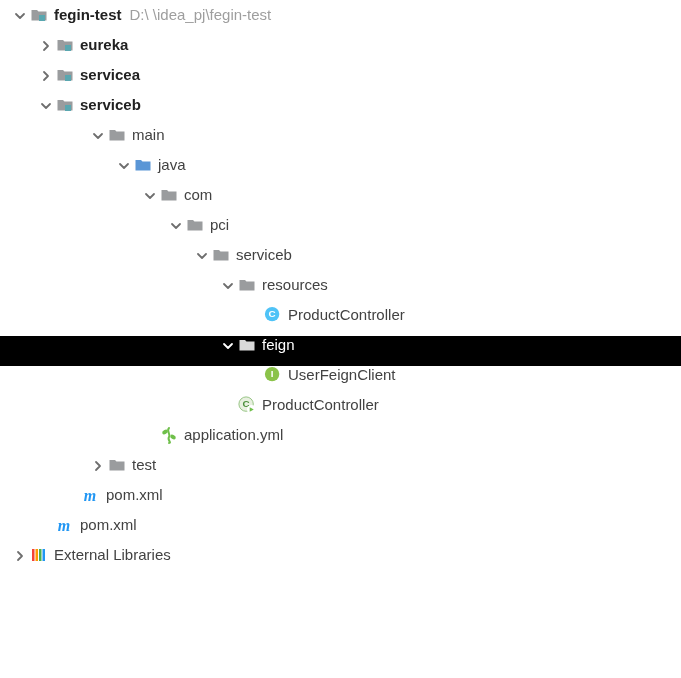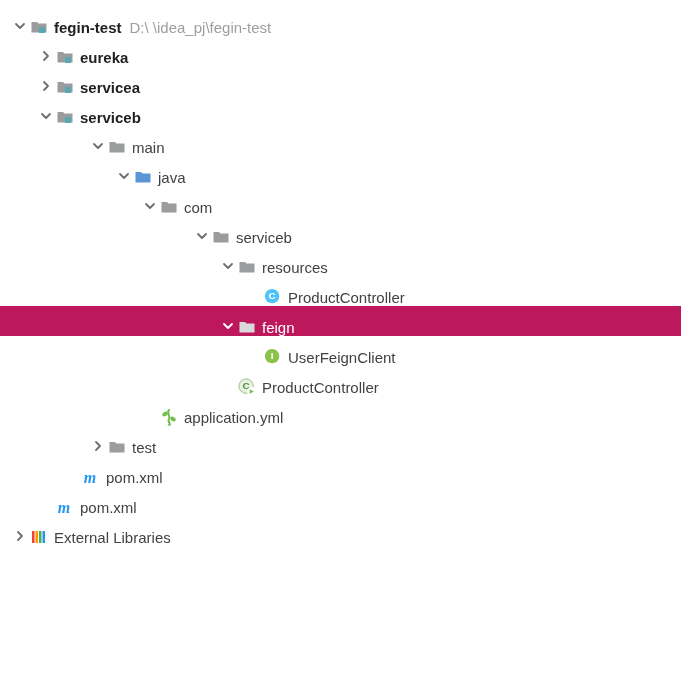--- a/index.html
+++ b/index.html
@@ -7,27 +7,27 @@
     margin: 0;
     font-family: -apple-system, BlinkMacSystemFont, "Segoe UI", Arial, sans-serif;
     font-size: 15px;
     background: #fff;
     color: #424242;
     width: 681px;
   }
   .tree { padding: 6px 0; user-select: none; }
   .row {
     display: flex;
-    align-items: flex-end;
+    align-items: flex-start;
     height: 30px;
     padding-right: 8px;
     white-space: nowrap;
   }
   .row.selected {
-    background: #be185d;
+    background: #000000;
     color: #fff;
   }
   .indent { display: inline-block; height: 1px; }
   .arrow {
     width: 20px;
     height: 20px;
     display: inline-flex;
     align-items: center;
     justify-content: center;
     flex-shrink: 0;
@@ -148,20 +148,34 @@
         </svg>
       </span>
       <span class="icon">
         <svg width="18" height="18" viewBox="0 0 18 18">
           <path d="M1.5 4 L7 4 L8.5 5.5 L16.5 5.5 L16.5 14.5 L1.5 14.5 Z" fill="#9a9c9e"></path>
         </svg>
       </span>
       <span class="label">com</span>
     </div>
     <div class="row">
+      <span class="indent" style="width: 166px;"></span>
+      <span class="arrow">
+        <svg width="12" height="12" viewBox="0 0 12 12">
+          <path d="M2 4 L6 8 L10 4" fill="none" stroke="#6e6e6e" stroke-width="1.8" stroke-linecap="round" stroke-linejoin="round"></path>
+        </svg>
+      </span>
+      <span class="icon">
+        <svg width="18" height="18" viewBox="0 0 18 18">
+          <path d="M1.5 4 L7 4 L8.5 5.5 L16.5 5.5 L16.5 14.5 L1.5 14.5 Z" fill="#9a9c9e"></path>
+        </svg>
+      </span>
+      <span class="label">pci</span>
+    </div>
+    <div class="row">
       <span class="indent" style="width: 192px;"></span>
       <span class="arrow">
         <svg width="12" height="12" viewBox="0 0 12 12">
           <path d="M2 4 L6 8 L10 4" fill="none" stroke="#6e6e6e" stroke-width="1.8" stroke-linecap="round" stroke-linejoin="round"></path>
         </svg>
       </span>
       <span class="icon">
         <svg width="18" height="18" viewBox="0 0 18 18">
           <path d="M1.5 4 L7 4 L8.5 5.5 L16.5 5.5 L16.5 14.5 L1.5 14.5 Z" fill="#9a9c9e"></path>
         </svg>

